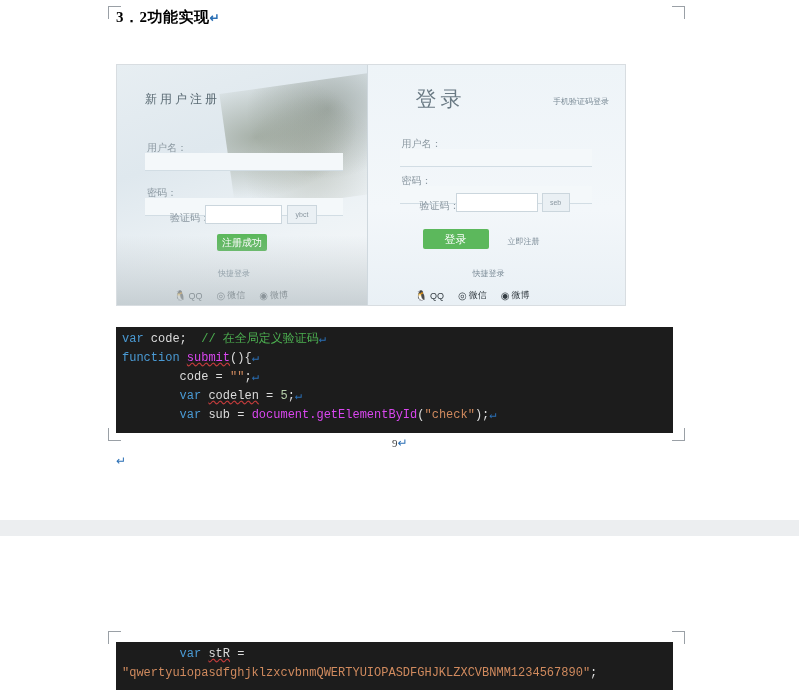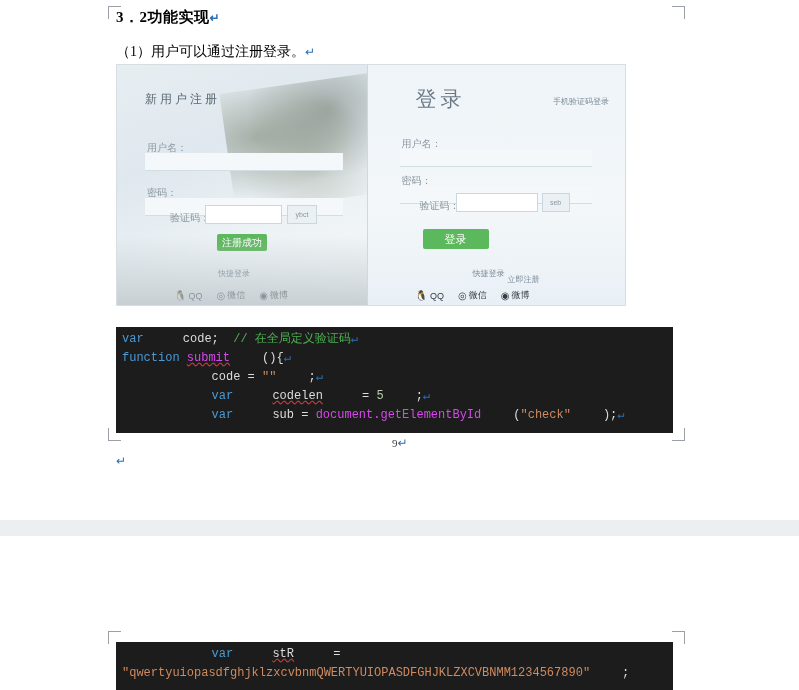--- a/index.html
+++ b/index.html
@@ -152,21 +152,20 @@
     font-size: 10px;
     display: flex;
     align-items: center;
     justify-content: center;
     border-radius: 2px;
   }
   .small-link {
     position: absolute;
     font-size: 8px;
     color: #7d8d98;
-    margin-top: 38px;
   }
   .quick-label {
     position: absolute;
     font-size: 8px;
     color: #7d8d98;
   }
   .social-row {
     position: absolute;
     display: flex;
     gap: 14px;
@@ -188,21 +187,21 @@
     padding: 3px 0 3px 0;
     white-space: pre;
     overflow: hidden;
   }
   .code-line { padding-left: 6px; }
   .kw { color: #4a9ad4; }
   .fn { color: #d946ef; }
   .str { color: #d08a5e; }
   .num { color: #b5cea8; }
   .cmt { color: #4caf50; }
-  .id  { color: #dcdcdc; margin-left: 32px; }
+  .id  { color: #dcdcdc; }
   .wavy { text-decoration: underline wavy #c23b3b; text-decoration-skip-ink: none; }
   .ret { color: #2a6fb5; }
 
   .page-num {
     position: absolute;
     font-family: "Liberation Serif", serif;
     font-size: 11px;
     color: #444;
   }
 </style>
@@ -213,23 +212,20 @@
 
   <div class="mark tl" style="left:108px; top:6px;"></div>
   <div class="mark tr" style="left:672px; top:6px;"></div>
   <div class="mark bl" style="left:108px; top:428px;"></div>
   <div class="mark br" style="left:672px; top:428px;"></div>
 
   <div class="doc-text heading" style="left:116px; top:8px;">
     <span>3．2功能实现</span><span class="pilcrow">↵</span>
   </div>
 
-  <div class="doc-text para" style="left:116px; top:43px;">
-    <span>（1）用户可以通过注册登录。</span><span class="pilcrow">↵</span>
-  </div>
 
   <div class="shot">
 
     <div class="shot-left">
       <div class="reg-title">新用户注册</div>
 
       <div class="fld-label" style="left:30px; top:76px;">用户名：</div>
       <div class="fld-line" style="left:28px; top:88px; width:198px; height:17px;"></div>
 
       <div class="fld-label" style="left:30px; top:121px;">密码：</div>

